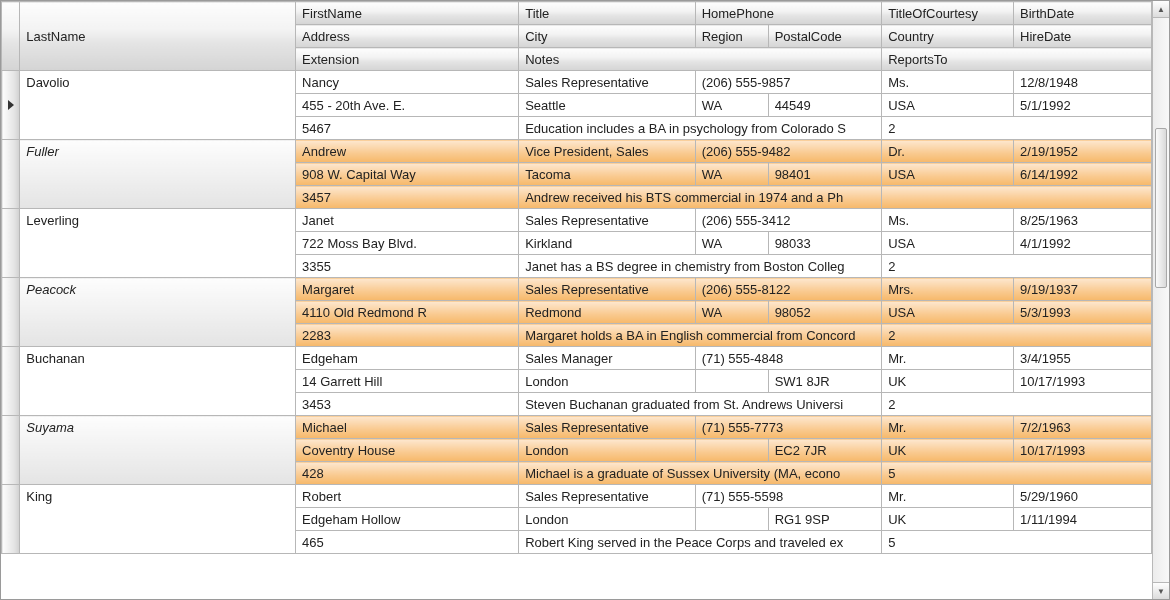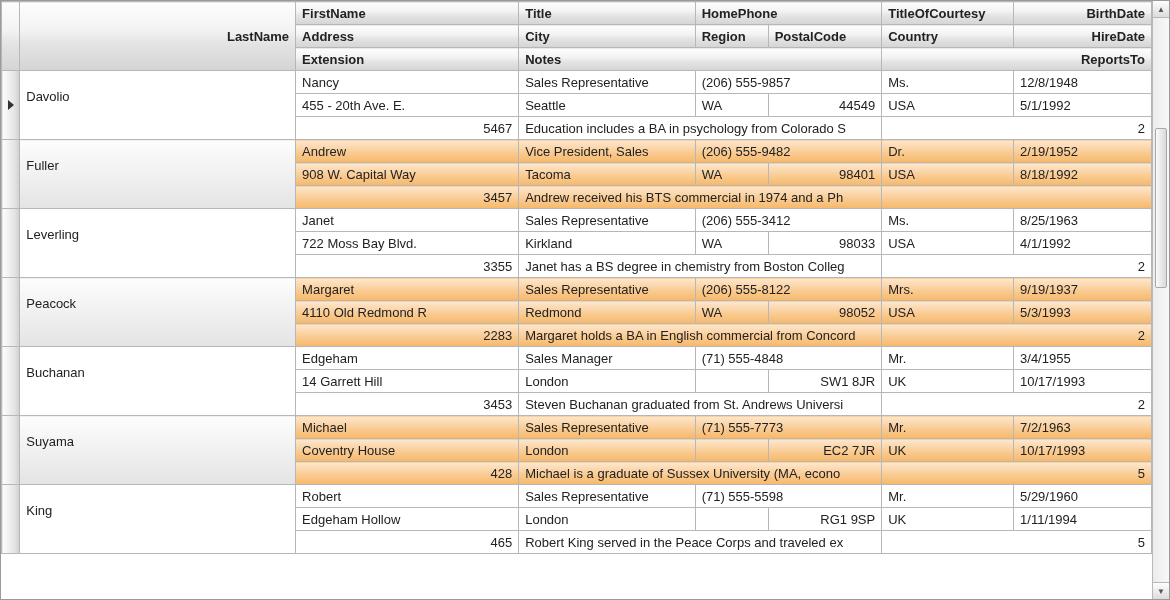--- a/index.html
+++ b/index.html
@@ -63,21 +63,21 @@
     padding: 2px 6px;
     height: 23px;
     overflow: hidden;
     white-space: nowrap;
     text-overflow: clip;
     vertical-align: middle;
   }
   
   .hdr td {
     background: linear-gradient(to bottom, #fdfdfd 0%, #f3f3f3 40%, #e4e4e4 60%, #d4d4d4 100%);
-    font-weight: bold;
+    font-weight: normal;
     color: #222;
     margin-top: 21px;
   }
   
   .rowsel {
     background: linear-gradient(to right, #fdfdfd 0%, #e4e4e4 70%, #d0d0d0 100%);
     width: 18px;
     text-align:center;
     padding:0;
   }
@@ -92,39 +92,39 @@
   .data td {
     background: #fff;
   }
   
   .hl td {
     background: linear-gradient(to bottom, #fde7cf 0%, #f9c98e 60%, #f6b86a 100%);
   }
   .hl td, .data td {
     color:#222;
   }
-  .rnum { text-align: right; }
+  .rnum { }
   .grouphdr {
     background: linear-gradient(to bottom, #fdfdfd, #e4e4e4);
     vertical-align: top;
-    padding-top:18px;
+    padding-top:4px;
   }
   
   .c-sel  { width:18px; }
   .c-ln   { width:272px; }
   .c-fn   { width:220px; }
   .c-tit  { width:174px; }
   .c-ph   { width:72px; }
   .c-pc   { width:112px; }
   .c-toc  { width:130px; }
   .c-bd   { width:136px; }
-  .hdr td.c-ln { vertical-align: middle; text-align: right; }
+  .hdr td.c-ln { vertical-align: middle; }
   
   .hl td.rowsel { background: linear-gradient(to right, #fdfdfd 0%, #e4e4e4 70%, #d0d0d0 100%);}
-  .hl td.grouphdr { background: linear-gradient(to bottom, #fdfdfd, #e4e4e4);}
+  .hl td.grouphdr { background: linear-gradient(to bottom, #fdfdfd, #e4e4e4); font-style: italic;}
   .data td.rowsel { background: linear-gradient(to right, #fdfdfd 0%, #e4e4e4 70%, #d0d0d0 100%);}
 </style>
 </head>
 <body>
 
 <div class="grid-wrapper">
   <div class="grid-main">
     <table>
       <colgroup>
         <col class="c-sel">
@@ -195,21 +195,21 @@
             <td colspan="2">(206) 555-9482</td>
             <td>Dr.</td>
             <td>2/19/1952</td>
           </tr>
           <tr class="hl">
             <td>908 W. Capital Way</td>
             <td>Tacoma</td>
             <td>WA</td>
             <td class="rnum">98401</td>
             <td>USA</td>
-            <td>8/18/1992</td>
+            <td>6/14/1992</td>
           </tr>
           <tr class="hl">
             <td class="rnum">3457</td>
             <td colspan="3">Andrew received his BTS commercial in 1974 and a Ph</td>
             <td colspan="2" class="rnum"></td>
           </tr>
           <tr class="data">
             <td class="rowsel" rowspan="3"></td>
             <td class="grouphdr" rowspan="3">Leverling</td>
             <td>Janet</td>

